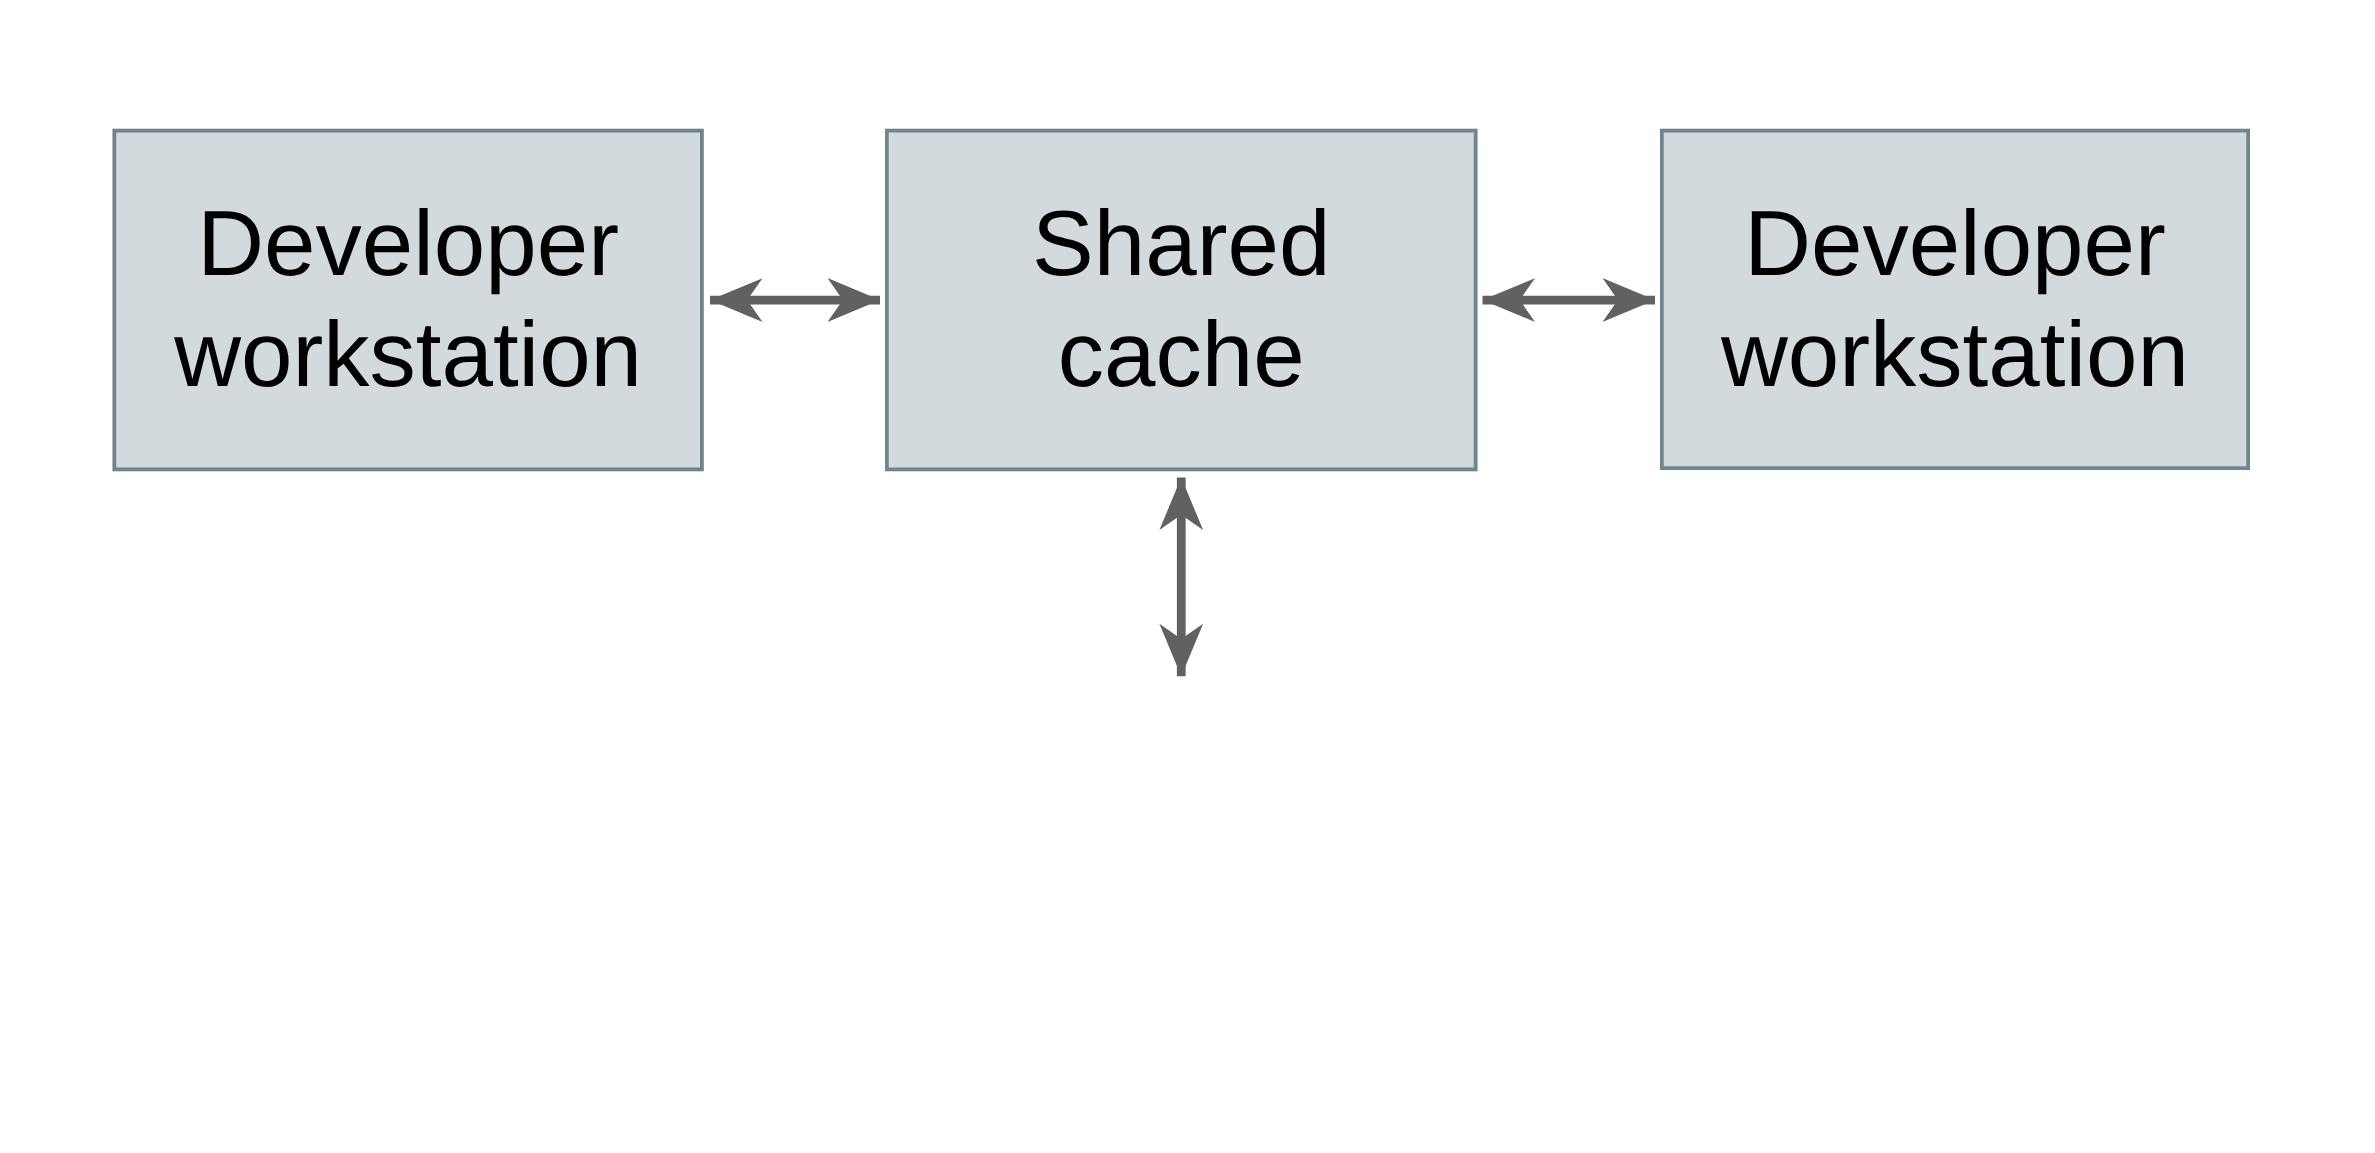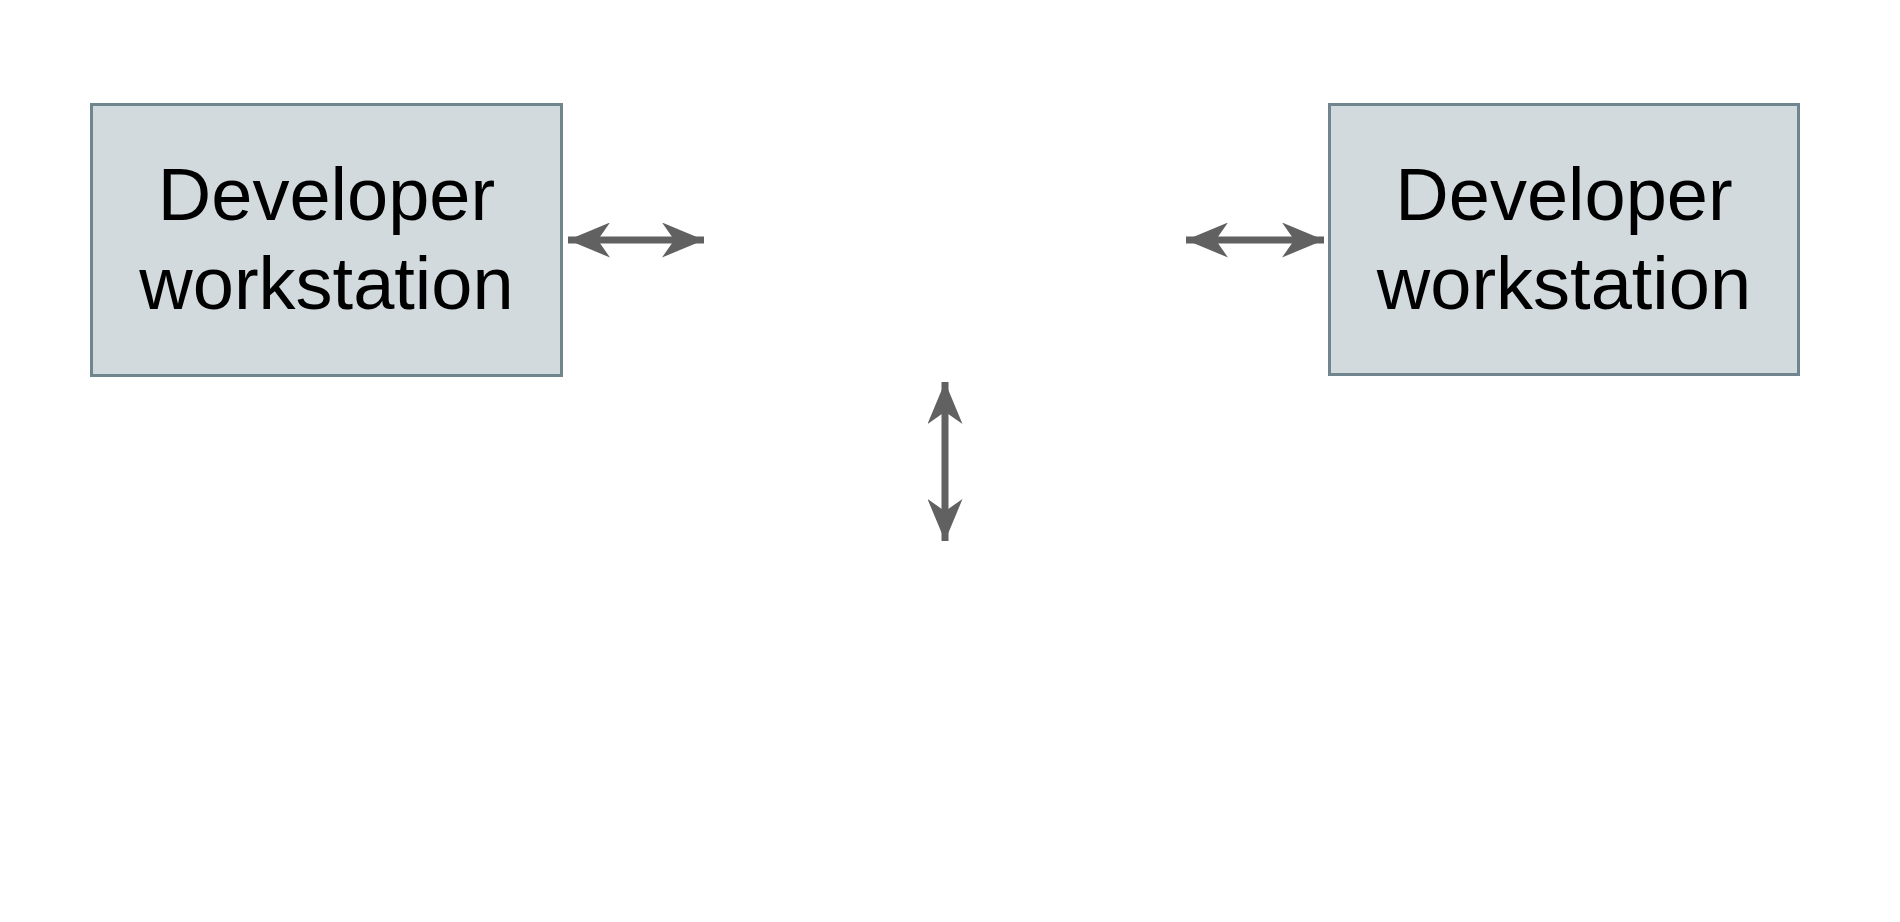--- a/index.html
+++ b/index.html
@@ -74,19 +74,22 @@
     </defs>
     <line class="edge" x1="568" y1="240" x2="704" y2="240" marker-start="url(#barb)" marker-end="url(#barb)"></line>
     <line class="edge" x1="1186" y1="240" x2="1324" y2="240" marker-start="url(#barb)" marker-end="url(#barb)"></line>
     <line class="edge" x1="945" y1="382" x2="945" y2="541" marker-start="url(#barb)" marker-end="url(#barb)"></line>
   </svg>
 
   <div class="node node-dev-left">
     <div class="node-label">Developer workstation</div>
   </div>
 
+  <div class="node node-cache">
+    <div class="node-label">Shared cache</div>
+  </div>
 
   <div class="node node-dev-right">
     <div class="node-label">Developer workstation</div>
   </div>
 
 
 </div>
 
 </body></html>

